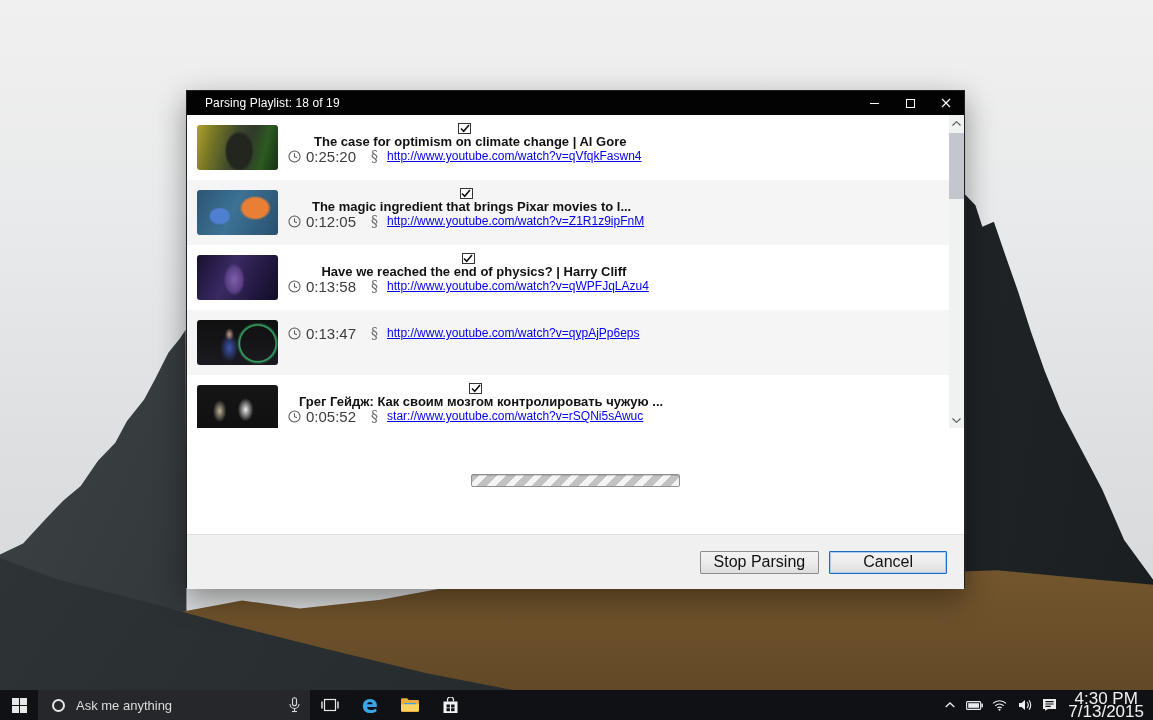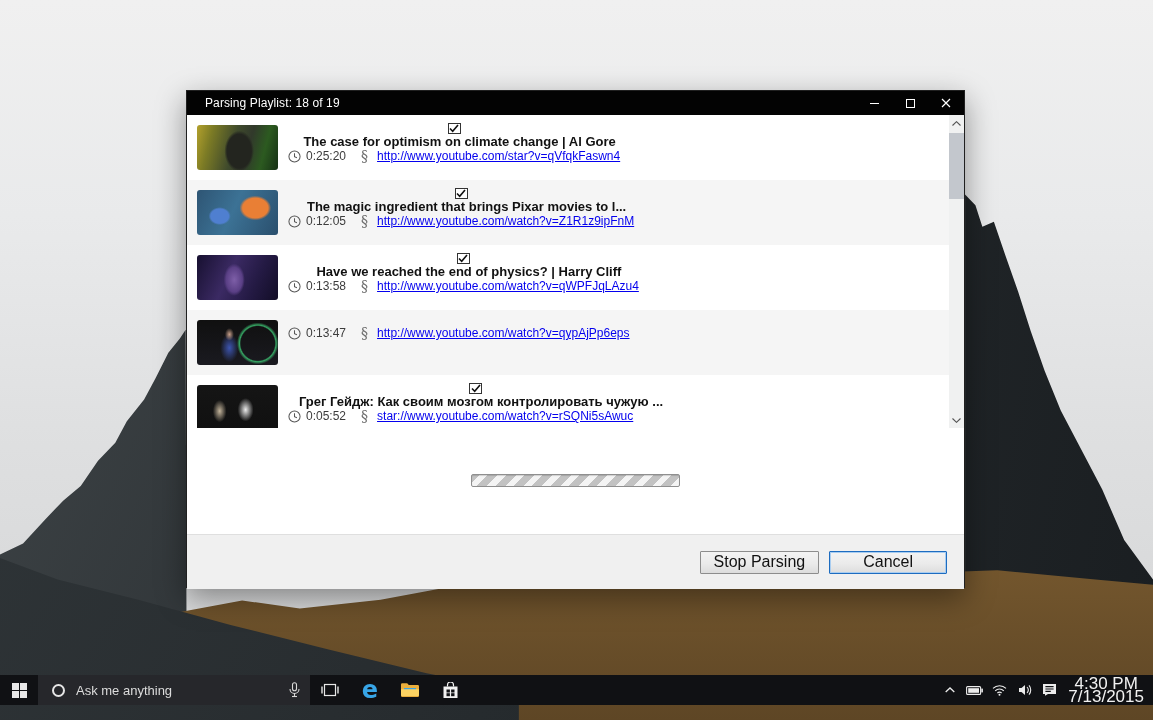--- a/index.html
+++ b/index.html
@@ -33,42 +33,42 @@
   .rows { position:absolute; left:0; top:0; width:764px; }
   .row { position:relative; height:65px; background:#fff; }
   .row.alt { background:#f5f5f5; }
   .thumb { position:absolute; left:10px; top:10px; width:81px; height:45px; border-radius:3px; background:#222; }
   .row-main { position:absolute; left:101px; top:8px; }
   .title-line { display:flex; align-items:center; height:18px;flex-direction:column; }
   .checkbox { width:13px; height:13px; background:#fff; border:1px solid #333; display:inline-flex; align-items:center; justify-content:center; }
   .vtitle { font-size:13px; font-weight:bold; color:#111; margin-left:11px; white-space:nowrap; }
   .meta-line { display:flex; align-items:center; margin-top:7px; height:16px; }
   .clock-icon { width:13px; height:13px; }
-  .vduration { font-size:12px; color:#3c3c3c; margin-left:5px; }
+  .vduration { font-size:15px; color:#3c3c3c; margin-left:5px; }
   .link-glyph { font-size:14px; color:#6e6e6e; margin-left:15px; font-family:"DejaVu Serif", serif; }
   .vurl { font-size:12px; color:#0400ee; text-decoration:underline; margin-left:9px; white-space:nowrap; cursor:pointer; }
 
   
   .scrollbar { position:absolute; right:0; top:0; width:15px; height:313px; background:#f0f1f1; }
   .scroll-btn { position:absolute; left:0; width:15px; height:16px; display:flex; align-items:center; justify-content:center; }
   .scroll-btn.up { top:0; } .scroll-btn.down { bottom:0; }
   .scroll-thumb { position:absolute; left:0; top:18px; width:15px; height:66px; background:#c3c7cd; }
 
   .progress-area { height:106px; background:#fff; display:flex; align-items:flex-start; justify-content:center; }
   .progress-bar { margin-top:46px; width:209px; height:13px; border:1px solid #8f8f8f; border-radius:2px;
     background:repeating-linear-gradient(-45deg,#f4f4f4 0 6px,#c2c2c2 6px 13px);
     box-shadow:inset 0 1px 1px rgba(0,0,0,.15); }
 
   .footer { height:55px; background:#f0f0f0; border-top:1px solid #dfdfdf; display:flex; align-items:center; justify-content:flex-end; padding-right:17px; }
   .btn { height:23px; font-size:16px; color:#111; padding:0 13px; background:linear-gradient(180deg,#f3f3f3 0%,#ebebeb 55%,#dddddd 100%);
     border:1px solid #8d8d8d; border-radius:1px; font-family:"Liberation Sans", sans-serif; cursor:default; }
   .btn.default { border:1px solid #1d6cc0; box-shadow:0 0 0 1px #a9cdf0 inset; margin-left:10px; padding:0 33px; }
 
   
-  .taskbar { position:absolute; left:0; bottom:15px; width:1153px; height:30px; background:#101114; display:flex; align-items:center; z-index:50; }
+  .taskbar { position:absolute; left:0; bottom:0; width:1153px; height:30px; background:#101114; display:flex; align-items:center; z-index:50; }
   .start-btn { width:38px; height:30px; display:flex; align-items:center; justify-content:center; }
   .win-logo { display:grid; grid-template-columns:7px 7px; grid-template-rows:7px 7px; gap:1px; }
   .win-logo span { background:#e8e8e8; }
   .search-box { width:272px; height:30px; background:#26272b; display:flex; align-items:center; position:relative; }
   .cortana-circle { width:13px; height:13px; border:2px solid #e6e6e6; border-radius:50%; margin-left:14px; }
   .search-text { color:#dcdcdc; font-size:13px; margin-left:11px; }
   .mic { position:absolute; right:10px; top:7px; }
   .tb-icon { width:40px; height:30px; display:flex; align-items:center; justify-content:center; }
   .edge-e { color:#38a6e8; font-size:24px; font-weight:bold; line-height:22px; font-family:"DejaVu Sans", sans-serif; }
   .tray { margin-left:auto; display:flex; align-items:center; height:30px; }
@@ -115,21 +115,21 @@
         </span>
         <span class="vtitle">The case for optimism on climate change | Al Gore</span>
       </div>
       <div class="meta-line">
         <svg class="clock-icon" viewBox="0 0 14 14">
                   <circle cx="7" cy="7" r="6" fill="none" stroke="#555" stroke-width="1.1"></circle>
                   <path d="M7 3.4 L7 7.2 L9.6 8.4" fill="none" stroke="#555" stroke-width="1.1"></path>
                 </svg>
         <span class="vduration">0:25:20</span>
         <span class="link-glyph">§</span>
-        <a class="vurl">http://www.youtube.com/star?v=qVfqkFaswn4</a>
+        <a class="vurl">http://www.youtube.com/watch?v=qVfqkFaswn4</a>
       </div>
     </div>
   </div>
           <div class="row alt">
     <div class="thumb" style="background: radial-gradient(30% 42% at 72% 40%, rgb(233, 127, 53) 0%, rgb(233, 127, 53) 52%, rgba(233, 127, 53, 0) 65%), radial-gradient(22% 32% at 28% 58%, rgb(79, 127, 208) 0%, rgb(79, 127, 208) 50%, rgba(79, 127, 208, 0) 62%), linear-gradient(115deg, rgb(46, 85, 116) 0%, rgb(60, 114, 149) 45%, rgb(42, 79, 109) 100%);"></div>
     <div class="row-main">
       <div class="title-line">
         <span class="checkbox">
           <svg width="10" height="9" viewBox="0 0 10 9">
                     <path d="M1 4.5 L3.7 7.3 L9 1" fill="none" stroke="#111" stroke-width="1.6"></path>

